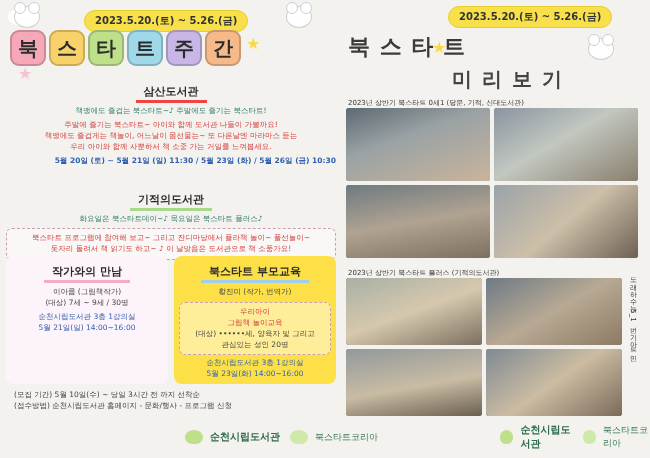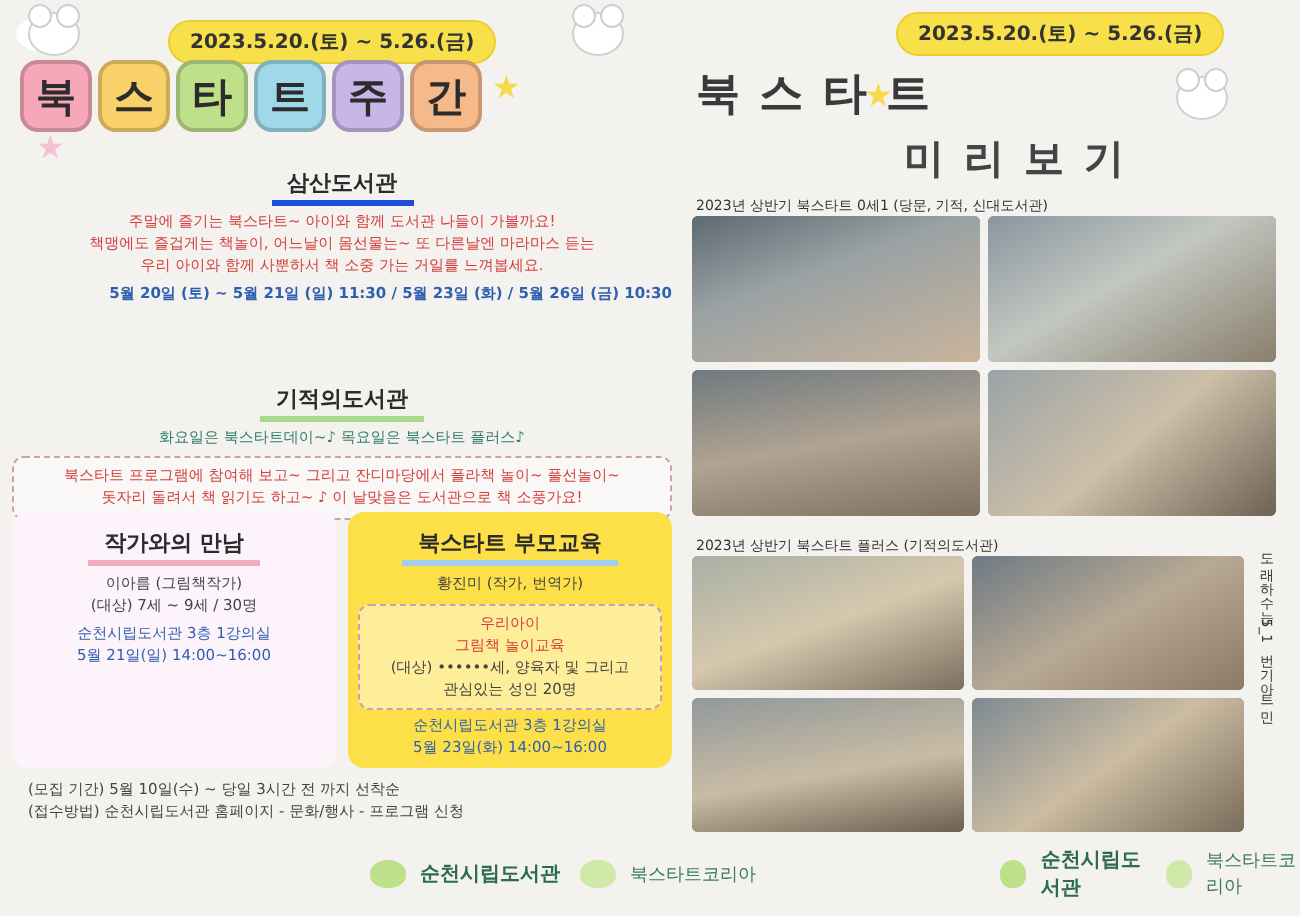--- a/index.html
+++ b/index.html
@@ -45,21 +45,21 @@
 
   .title-right { position:absolute; left:8px; top:28px; display:flex; gap:4px; }
   .tr { font-size:22px; font-weight:bold; color:#3a3a3a; letter-spacing:1px; }
   .title-right2 { position:absolute; left:112px; top:62px; display:flex; gap:10px; }
   .tr2 { font-size:20px; font-weight:bold; color:#444; }
 
   
   .sec-head {
     font-size:11px; font-weight:bold; color:#2b2b2b;
     text-align:center; padding:1px 8px; display:inline-block;
-    border-bottom:3px solid #1d4ed8;
+    border-bottom:3px solid #ef4444;
   }
   .sec-head.green { border-bottom-color:#a8d98a; }
   .sec-head.blue  { border-bottom-color:#9fd0ea; }
   .sec-head.pink  { border-bottom-color:#f2aec0; }
 
   
   .body-text { font-size:7.5px; line-height:1.45; color:#444; text-align:center; }
   .hl { color:#d2403f; }
   .hl2 { color:#2e7d6b; }
   .sched { font-size:7.5px; color:#2f5fae; text-align:right; font-weight:bold; margin-top:3px;}
@@ -132,20 +132,21 @@
       <div class="tl c3">타</div>
       <div class="tl c4">트</div>
       <div class="tl c5">주</div>
       <div class="tl c6">간</div>
     </div>
 
     <div style="position:absolute;left:0;top:76px;width:330px;">
       <div style="text-align:center;">
         <span class="sec-head">삼산도서관</span>
       </div>
+      <div class="body-text hl2" style="margin-top:3px;">책맹에도 즐겁는 북스타트~♪ 주말에도 즐기는 북스타트!</div>
       <div class="body-text hl" style="margin-top:3px;">주말에 즐기는 북스타트~ 아이와 함께 도서관 나들이 가볼까요!</div>
       <div class="body-text hl">책맹에도 즐겁게는 책놀이, 어느날이 몸선물는~ 또 다른날엔 마라마스 듣는</div>
       <div class="body-text hl">우리 아이와 함께 사뿐하서 책 소중 가는 거일를 느껴봅세요.</div>
       <div class="sched">5월 20일 (토) ~ 5월 21일 (일) 11:30 / 5월 23일 (화) / 5월 26일 (금) 10:30</div>
     </div>
 
     <div style="position:absolute;left:0;top:184px;width:330px;">
       <div style="text-align:center;">
         <span class="sec-head green">기적의도서관</span>
       </div>

